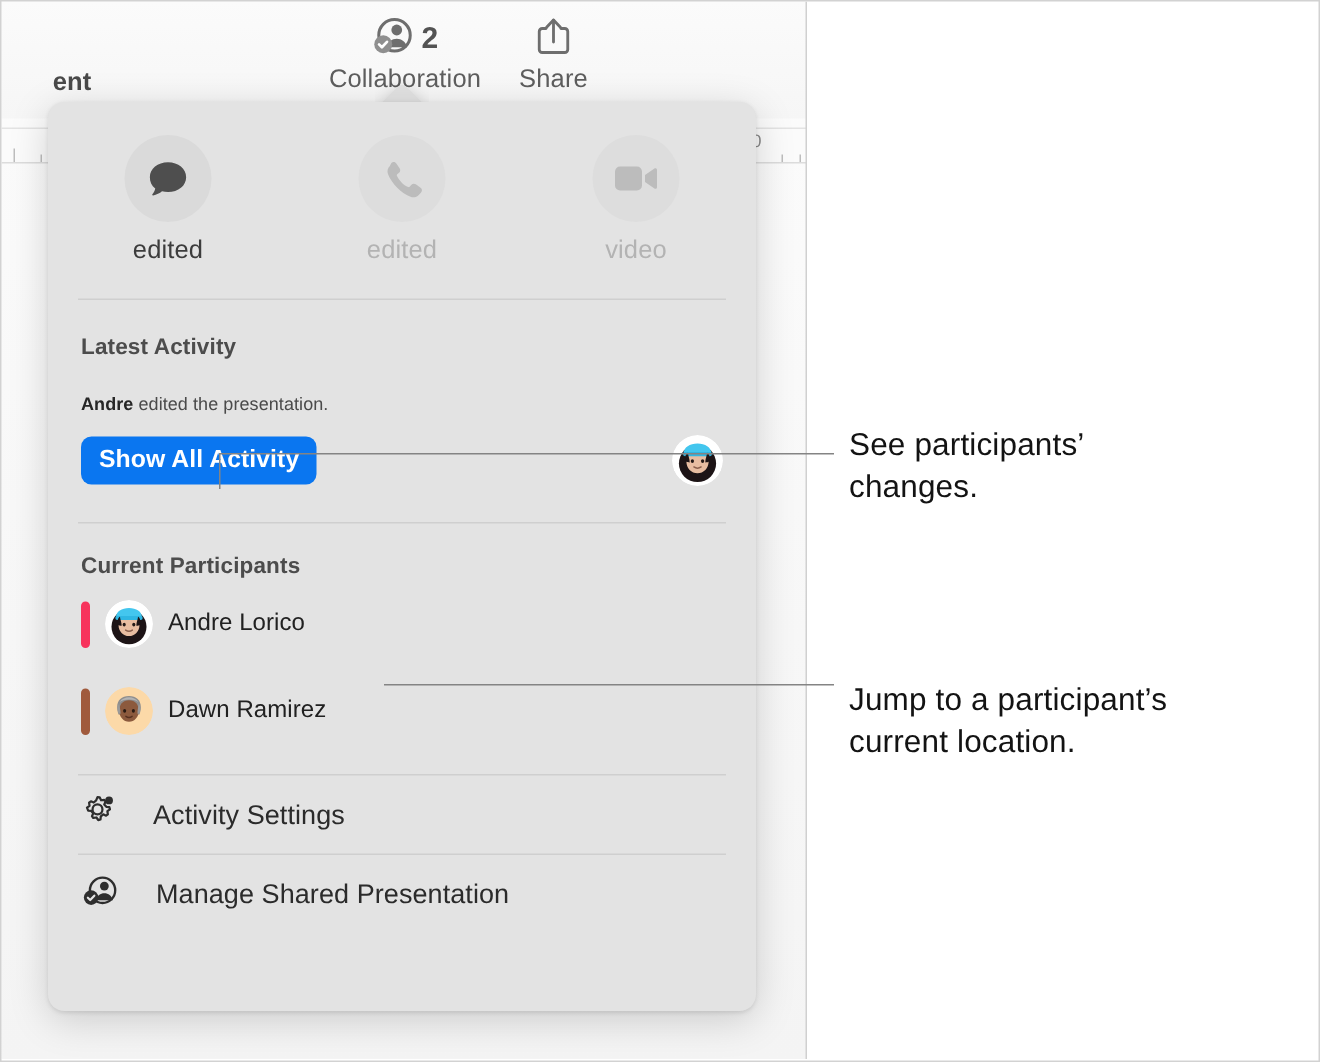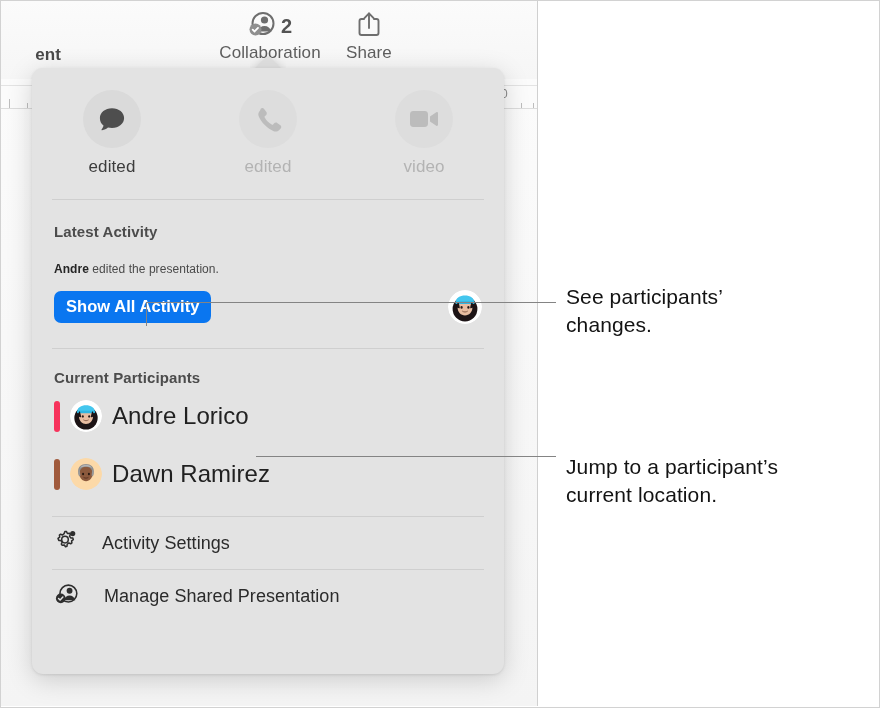--- a/index.html
+++ b/index.html
@@ -243,21 +243,21 @@
     gap: 10px;
     height: 44px;
   }
   .pbar {
     width: 6px;
     height: 31px;
     border-radius: 3px;
     flex: 0 0 auto;
   }
   .pname {
-    font-size: 24px;
+    font-size: 16px;
     color: #212121;
     letter-spacing: .05px;
   }
 
   
   .menu-item {
     display: flex;
     align-items: center;
     gap: 24px;
     padding: 0 22px;

